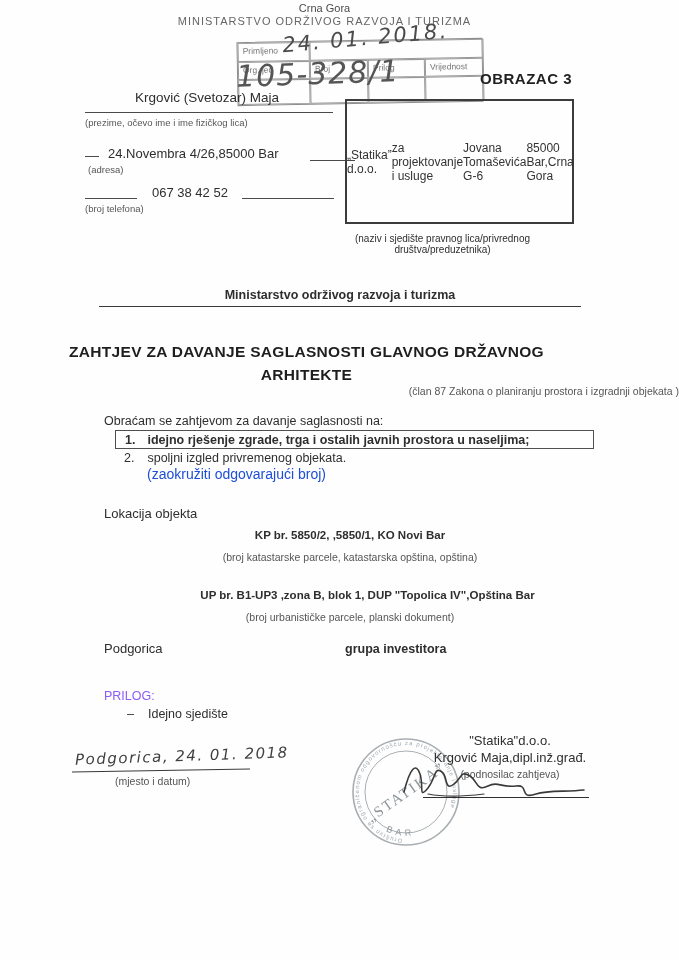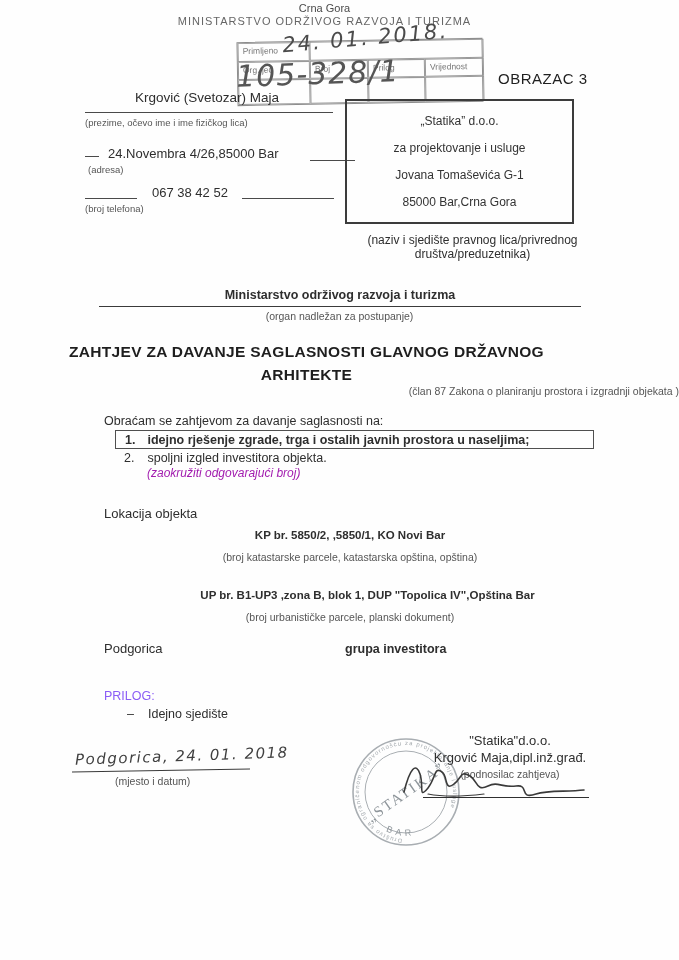--- a/index.html
+++ b/index.html
@@ -20,63 +20,63 @@
     left:237px; top:40px; width:246px; transform:rotate(-1deg);
     display:grid; grid-template-columns:72px 58px 57px 59px;
     grid-template-rows:19px 18px 25px;
     border:1px solid #8d8d8d; font-size:8.5px; color:#777;
   }
   .stamp-table .cell { border:1px solid #9a9a9a; padding:2px 4px; }
   .cell-span3 { grid-column:2 / 5; }
   .handwrite { font-family:"DejaVu Sans", sans-serif; font-style:italic; color:#4b4b4b; }
   .hw-date { left:282px; top:26px; font-size:21px; transform:rotate(-5deg); letter-spacing:2px; }
   .hw-number { left:236px; top:56px; font-size:30px; transform:rotate(-2deg); letter-spacing:1px; color:#555; }
-  .form-code { left:498px; top:70px; font-size:15px; font-weight:normal; letter-spacing:.5px; color:#1f1f1f; }
+  .form-code { left:480px; top:70px; font-size:15px; font-weight:bold; letter-spacing:.5px; color:#1f1f1f; }
 
   
   .applicant-name { left:135px; top:90px; font-size:13.5px; }
   .rule { border-bottom:1px solid #4a4a4a; }
   .name-rule { left:85px; top:112px; width:248px; }
   .caption { font-size:9.5px; color:#555;text-align:right; }
   .name-caption { left:85px; top:117px; }
   .addr-pre { left:85px; top:156px; width:14px; }
   .applicant-address { left:108px; top:146px; font-size:13px; }
   .addr-post { left:310px; top:160px; width:45px; }
   .addr-caption { left:88px; top:164px; }
   .phone-pre { left:85px; top:198px; width:52px; }
   .applicant-phone { left:152px; top:185px; font-size:13px; }
   .phone-post { left:242px; top:198px; width:92px; }
   .phone-caption { left:85px; top:203px; }
 
   
   .company-box {
     left:345px; top:99px; width:229px; height:125px;
-    border:2px solid #3c3c3c; display:flex; flex-direction:column;
+    border:2px solid #3c3c3c; display:flex; flex-direction:row;
     justify-content:space-evenly; align-items:center;
     font-size:12px; color:#333;
   }
-  .company-caption { left:350px; top:233px; width:245px; text-align:center; font-size:12px; }
+  .company-caption { left:320px; top:233px; width:245px; text-align:center; font-size:10px; }
 
   
   .authority { left:99px; top:288px; width:482px; text-align:center;
     font-size:12.5px; font-weight:bold; border-bottom:1.5px solid #3a3a3a; padding-bottom:4px; }
   .authority-caption { left:0; top:310px; width:679px; text-align:center; font-size:10.5px; }
 
   
   .doc-title { left:0; top:340px; width:613px; text-align:center;
     font-size:15.5px; font-weight:bold; letter-spacing:.3px; line-height:23px; color:#1e1e1e; }
   .title-caption { left:0; top:385px; width:679px; text-align:right; font-size:10.5px; }
 
   
   .req-intro { left:104px; top:414px; font-size:12.5px; }
   .req-item1 { left:115px; top:430px; width:479px; height:19px;
     border:1px solid #4f4f4f; font-size:12.5px; font-weight:bold;
     display:flex; align-items:center; padding-left:9px; gap:12px; }
   .req-item2 { left:124px; top:451px; font-size:12.5px; display:flex; gap:13px; }
-  .req-note { left:147px; top:466px; font-size:12px; color:#a21caf;font-style:italic; }
+  .req-note { left:147px; top:466px; font-size:14px; color:#1d4ed8; }
 
   
   .loc-label { left:104px; top:506px; font-size:13px; }
   .loc-cadastral { left:0; top:529px; width:700px; text-align:center; font-size:11.5px; font-weight:bold; }
   .loc-cad-caption { left:0; top:551px; width:700px; text-align:center; font-size:10.5px; }
   .loc-urban { left:0; top:589px; width:735px; text-align:center; font-size:11.5px; font-weight:bold; }
   .loc-urb-caption { left:0; top:611px; width:700px; text-align:center; font-size:10.5px; }
 
   
   .inv-label { left:104px; top:641px; font-size:13px; }
@@ -133,42 +133,41 @@
   <div class="abs caption addr-caption">(adresa)</div>
 
   <div class="abs rule phone-pre"></div>
   <div class="abs applicant-phone">067 38 42 52</div>
   <div class="abs rule phone-post"></div>
   <div class="abs caption phone-caption">(broj telefona)</div>
 
   <div class="abs company-box">
     <div>„Statika” d.o.o.</div>
     <div>za projektovanje i usluge</div>
-    <div>Jovana Tomaševića G-1</div>
+    <div>Jovana Tomaševića G-6</div>
     <div>85000 Bar,Crna Gora</div>
   </div>
   <div class="abs company-caption">(naziv i sjedište pravnog lica/privrednog društva/preduzetnika)</div>
 
   <div class="abs authority">Ministarstvo održivog razvoja i turizma</div>
-  <div class="abs caption authority-caption">(organ nadležan za postupanje)</div>
 
   <div class="abs doc-title">
     <div>ZAHTJEV ZA DAVANJE SAGLASNOSTI GLAVNOG DRŽAVNOG</div>
     <div>ARHITEKTE</div>
   </div>
   <div class="abs caption title-caption">(član 87 Zakona o planiranju prostora i izgradnji objekata )</div>
 
   <div class="abs req-intro">Obraćam se zahtjevom za davanje saglasnosti na:</div>
   <div class="abs req-item1">
     <span>1.</span>
     <span>idejno rješenje zgrade, trga i ostalih javnih prostora u naseljima;</span>
   </div>
   <div class="abs req-item2">
     <span>2.</span>
-    <span>spoljni izgled investitora objekta.</span>
+    <span>spoljni izgled privremenog objekata.</span>
   </div>
   <div class="abs req-note">(zaokružiti odgovarajući broj)</div>
 
   <div class="abs loc-label">Lokacija objekta</div>
   <div class="abs loc-cadastral">KP br. 5850/2, ,5850/1,  KO Novi Bar</div>
   <div class="abs caption loc-cad-caption">(broj katastarske parcele, katastarska opština, opština)</div>
   <div class="abs loc-urban">UP br. B1-UP3 ,zona B, blok 1, DUP "Topolica IV",Opština Bar</div>
   <div class="abs caption loc-urb-caption">(broj urbanističke parcele, planski dokument)</div>
 
   <div class="abs inv-label">Podgorica</div>

